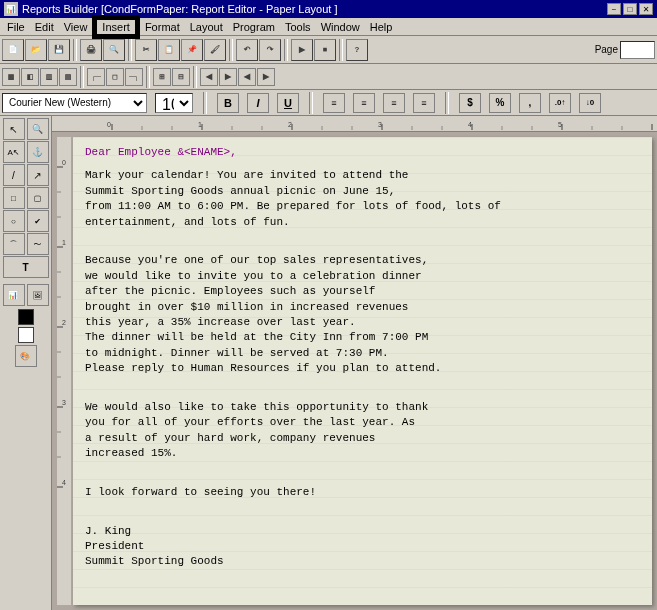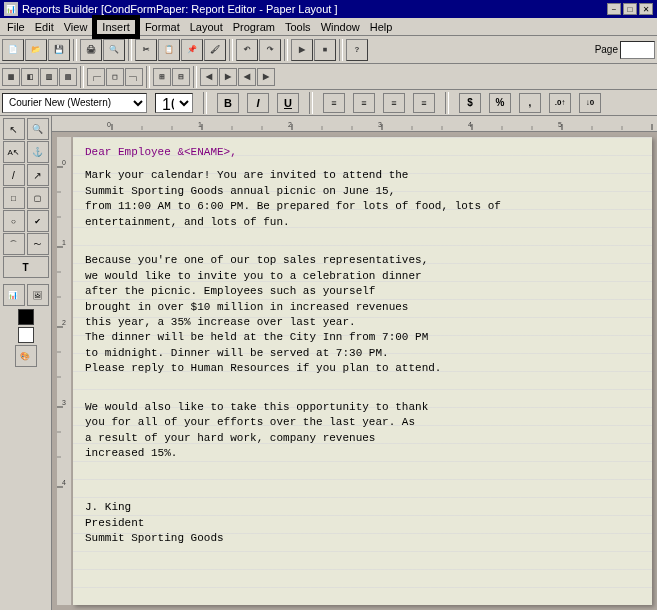--- a/index.html
+++ b/index.html
@@ -628,20 +628,23 @@
           <span>    Please reply to Human Resources if you plan to attend.</span>
         </div>
         <br>
         <div class="doc-paragraph">
           <span>    We would also like to take this opportunity to thank</span><br>
           <span>    you for all of your efforts over the last year.  As</span><br>
           <span>    a result of your hard work, company revenues</span><br>
           <span>    increased 15%.</span>
         </div>
         <br>
+        <div class="doc-paragraph">
+          <span>    I look forward to seeing you there!</span>
+        </div>
         <br>
         <div class="doc-paragraph">
           <span>J. King</span><br>
           <span>President</span><br>
           <span>Summit Sporting Goods</span>
         </div>
       </div>
     </div>
   </div>
 </div>

